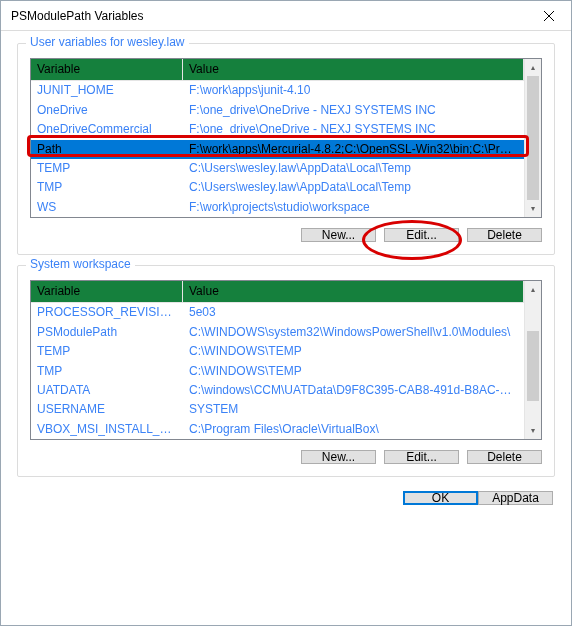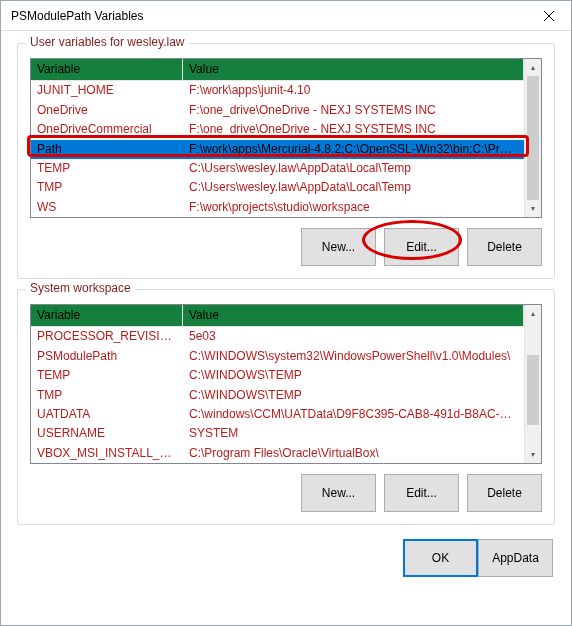--- a/index.html
+++ b/index.html
@@ -48,21 +48,21 @@
     border-radius: 2px;
     padding: 14px 12px 12px 12px;
     position: relative;
   }
   .groupbox-legend {
     position: absolute;
     top: -9px;
     left: 8px;
     background: #fff;
     padding: 0 4px;
-    color: #7f1d1d;
+    color: #3b82f6;
   }
 
   .listview {
     border: 1px solid #828790;
     background: #fff;
     height: 160px;
     display: flex;
     flex-direction: column;
     position: relative;
   }
@@ -82,21 +82,21 @@
     border-bottom: 1px solid #e5e5e5;
     background: #15803d;
     color: #000;
     white-space: nowrap;
   }
   .cell {
     padding: 2px 6px;
     white-space: nowrap;
     overflow: hidden;
     text-overflow: ellipsis;
-    color: #b91c1c;
+    color: #3b82f6;
   }
   .row-selected .cell {
     background: #0078d7;
     color: #000000;
   }
   .scrollbar-v {
     width: 17px;
     background: #f0f0f0;
     border-left: 1px solid #e5e5e5;
     position: relative;
@@ -116,21 +116,21 @@
   }
 
   .btn-row {
     display: flex;
     justify-content: flex-end;
     gap: 8px;
     margin-top: 10px;
   }
   .btn {
     min-width: 75px;
-    height: 38px;
+    height: 14px;
     border: 1px solid #adadad;
     background: #e1e1e1;
     color: #000;
     display: flex;
     align-items: center;
     justify-content: center;
     padding: 0 10px;
     cursor: default;
   }
   .btn-default {

